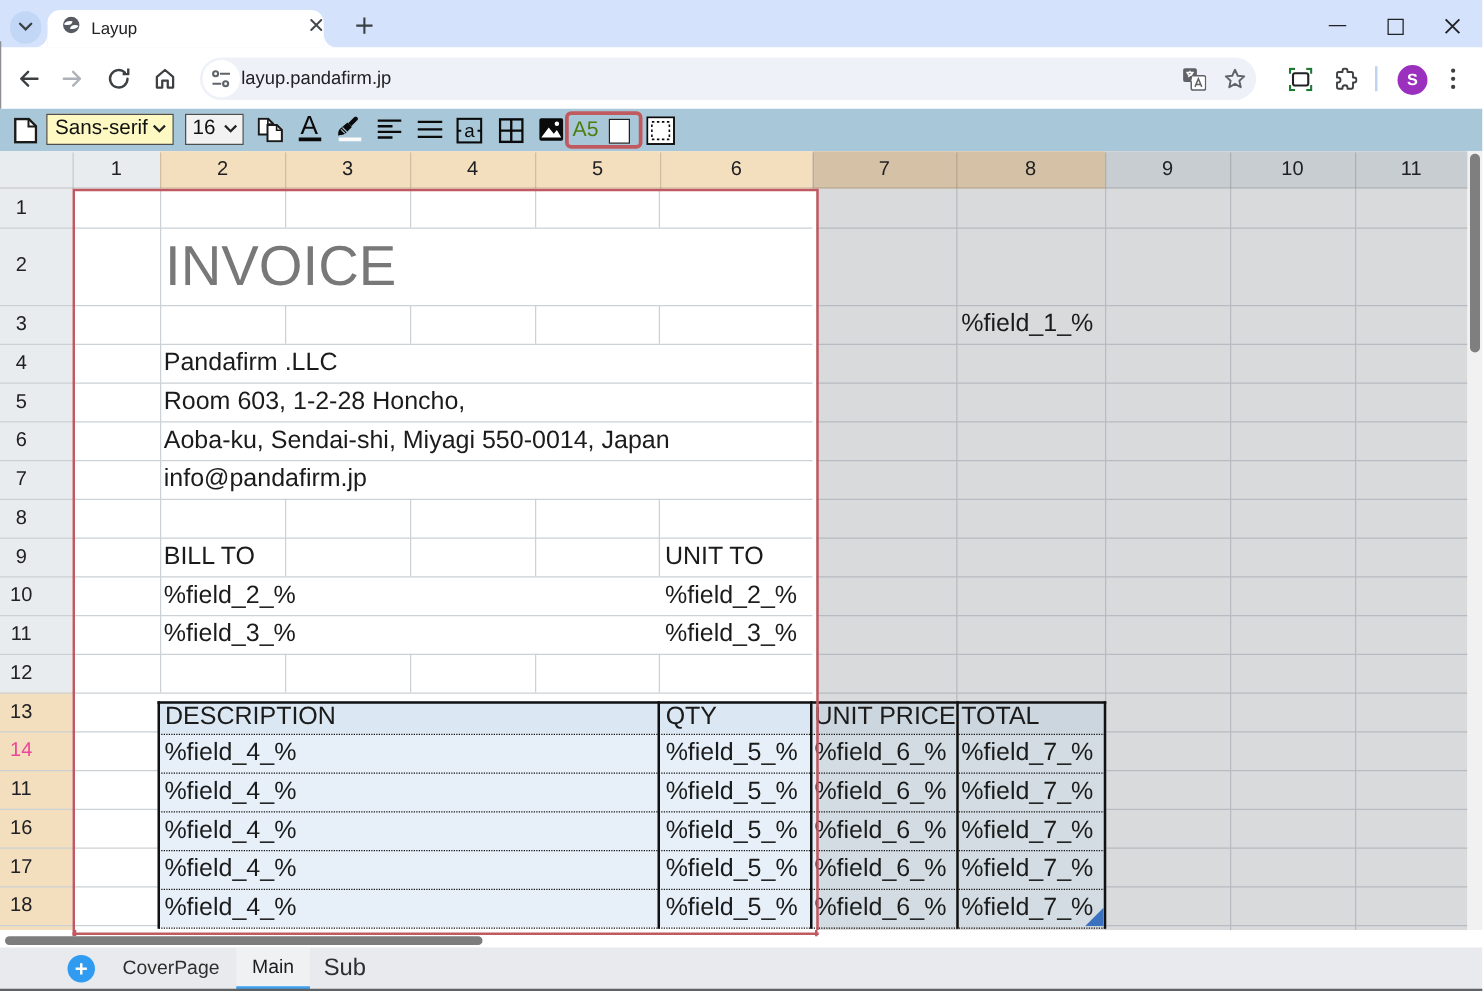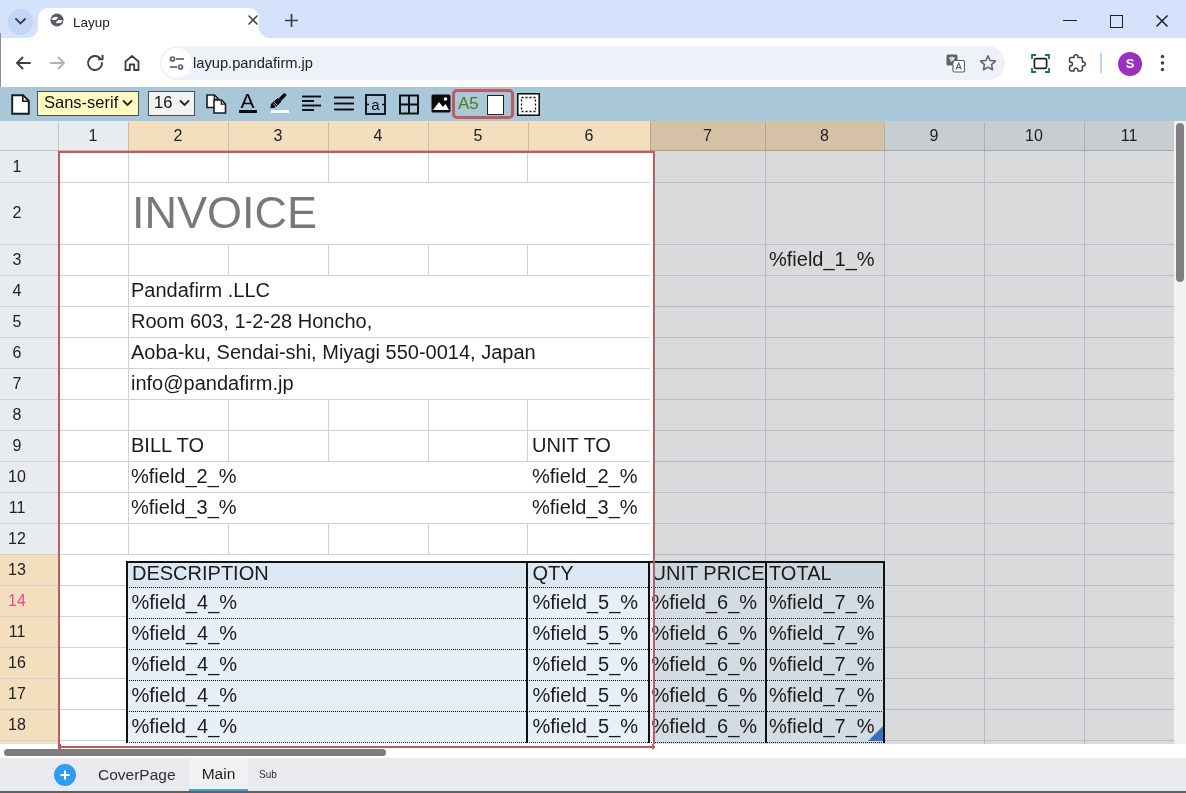--- a/index.html
+++ b/index.html
@@ -326,13 +326,13 @@
 <div class="abs" style="left:58px;top:743.5px;width:2.8px;height:5px;background:#c05a60;"></div>
 <div class="abs" style="left:651.7px;top:743.5px;width:2.8px;height:5px;background:#c05a60;"></div>
 <div class="abs" style="left:4px;top:748.6px;width:382px;height:7.1px;border-radius:3.5px;background:#7d7d7d;"></div>
 <div class="abs" style="left:0;top:757.5px;width:1186px;height:34px;background:#e9eaed;"></div>
 <div class="abs" style="left:54px;top:764px;width:22px;height:22px;border-radius:11px;background:#2f9bf1;"></div>
 <svg class="abs" style="left:59px;top:769px;" width="12" height="12" viewBox="0 0 12 12">
     <path d="M6 1.5 V10.5 M1.5 6 H10.5" stroke="#fff" stroke-width="2"></path>
   </svg>
 <div class="abs" style="left:98px;top:757.5px;height:34px;line-height:34px;font-size:15.5px;color:#2e2e2e;">CoverPage</div>
 <div class="abs" style="left:189px;top:757.5px;width:59px;height:34.5px;background:#f0f1f3;border-bottom:3.2px solid #3fa0ee;box-sizing:border-box;text-align:center;line-height:31px;font-size:15.5px;color:#1d1d1d;">Main</div>
-<div class="abs" style="left:259px;top:757.5px;height:34px;line-height:34px;font-size:10px;color:#2e2e2e;">Sub</div>
+<div class="abs" style="left:259px;top:757.5px;height:34px;line-height:34px;font-size:19px;color:#2e2e2e;">Sub</div>
 <div class="abs" style="left:0;top:791.4px;width:1186px;height:1.6px;background:#5e6265;"></div>
 </body></html>

